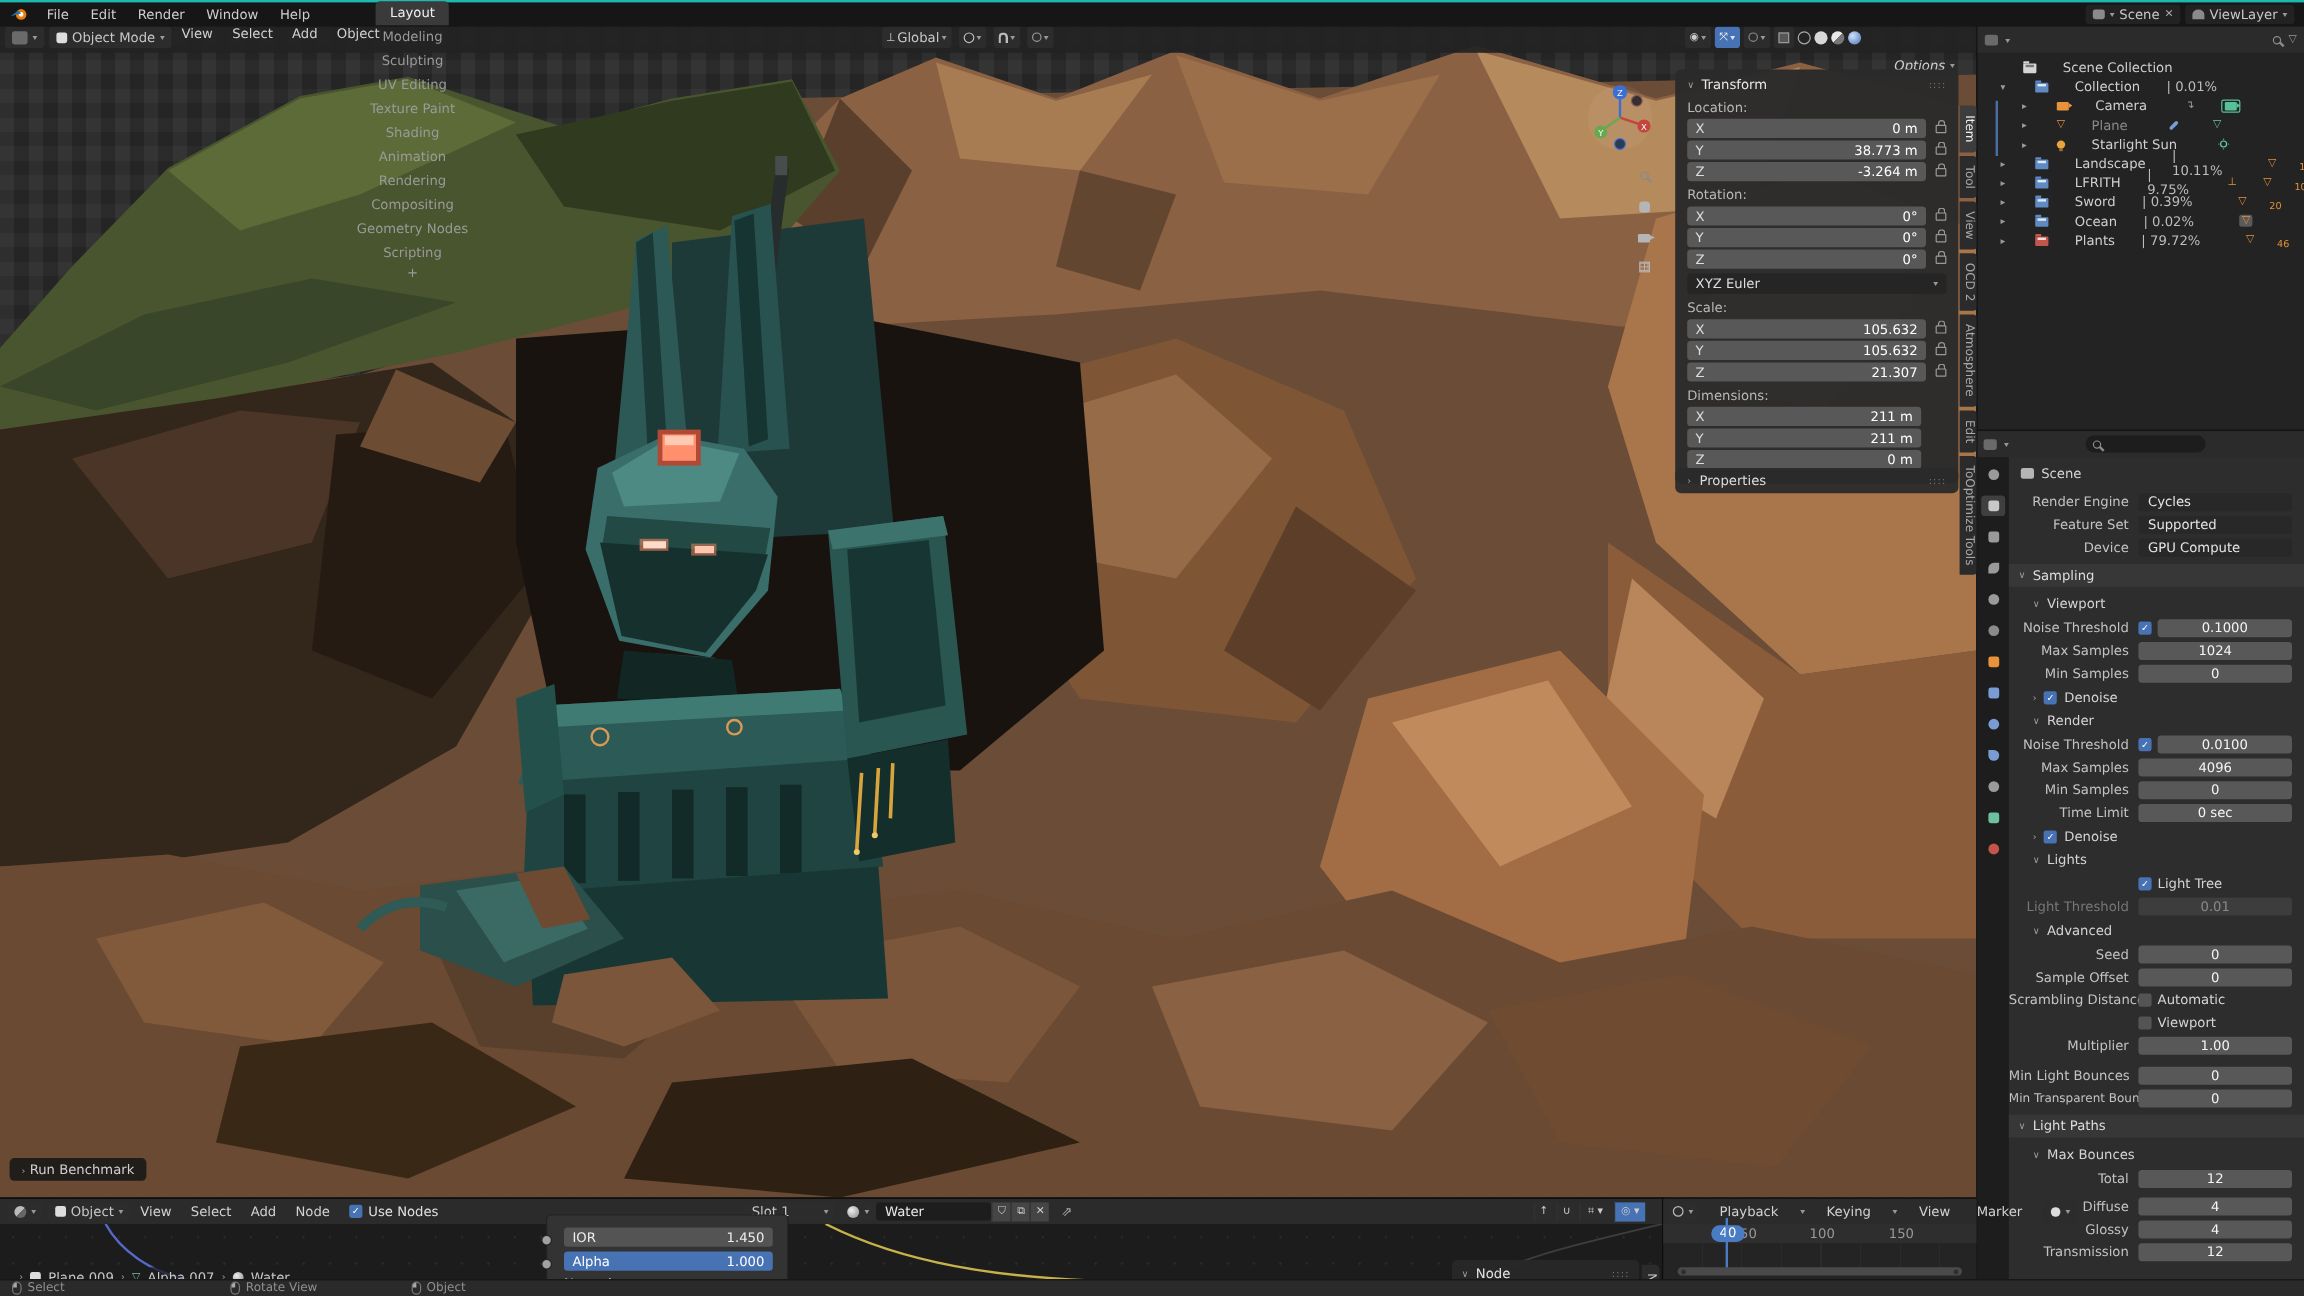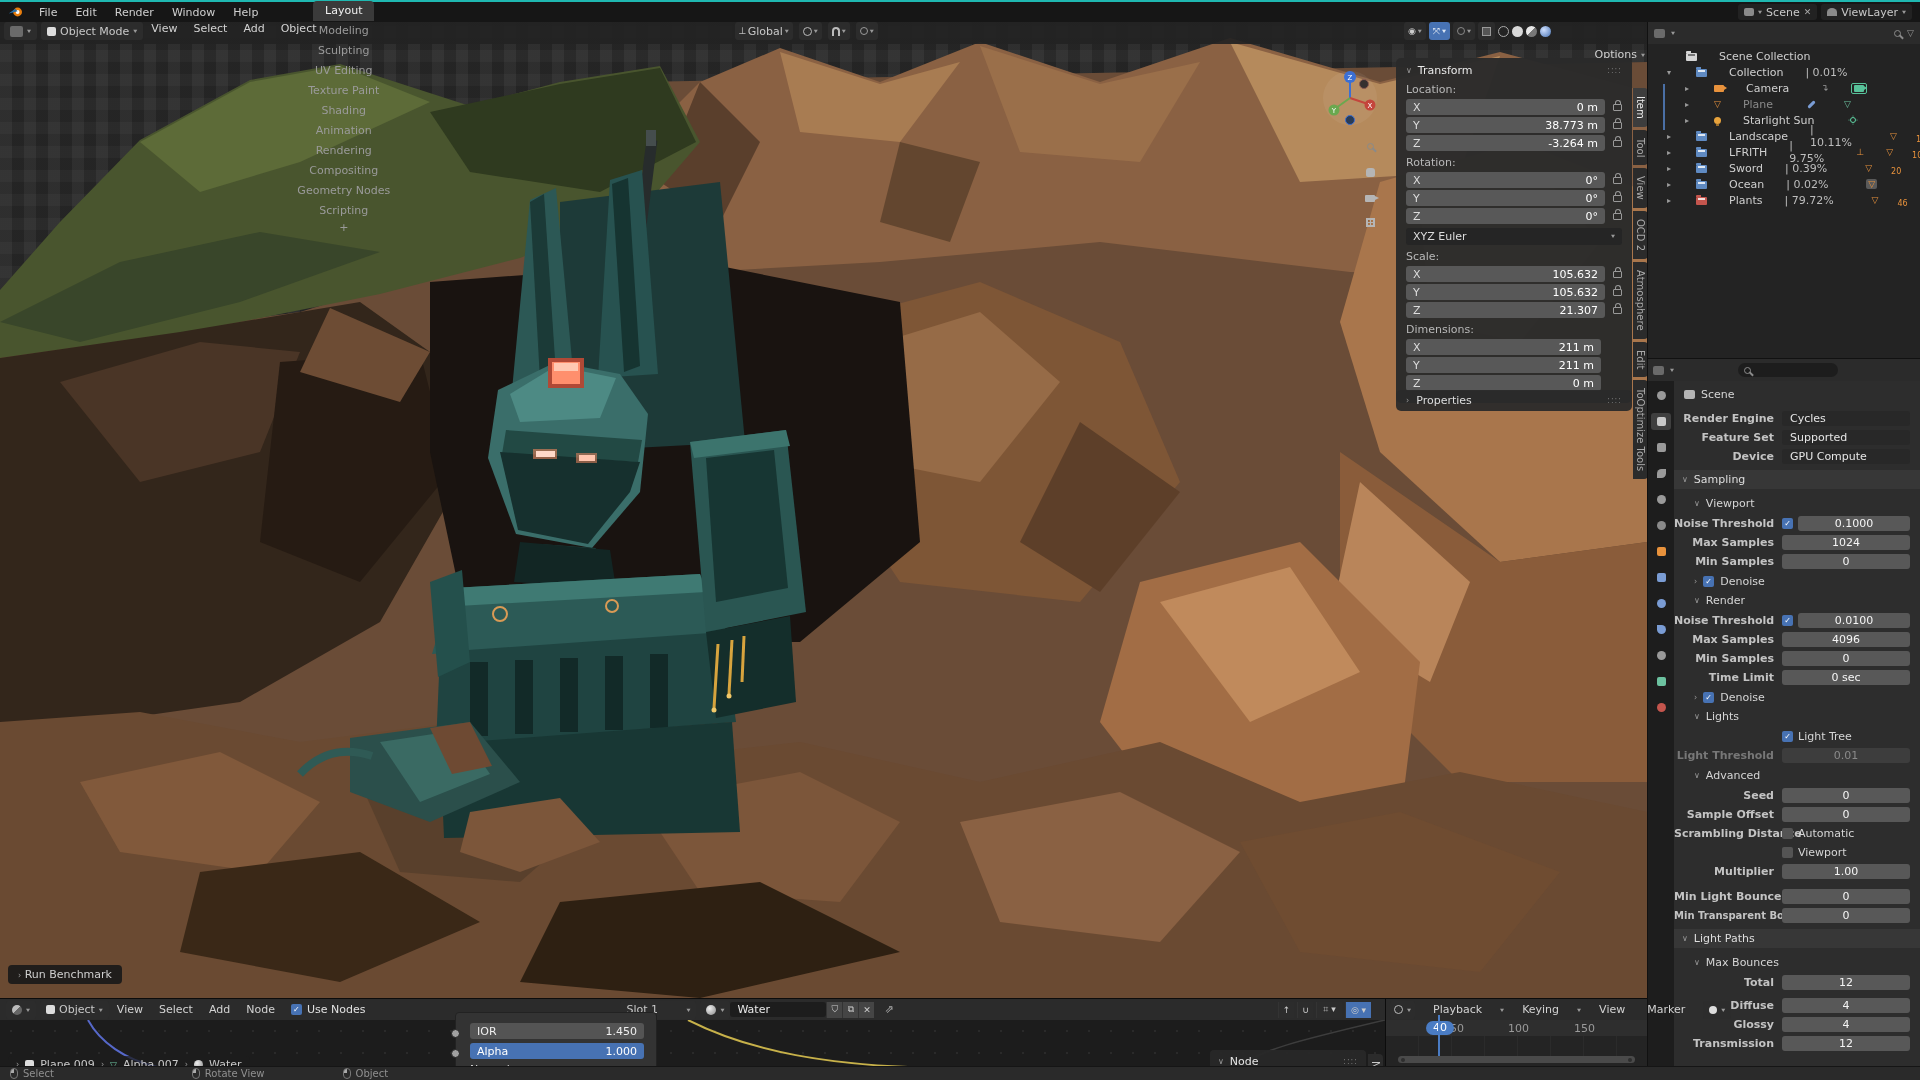--- a/index.html
+++ b/index.html
@@ -40,21 +40,21 @@
       repeating-linear-gradient(90deg, rgba(255,255,255,.04) 0 12px, rgba(0,0,0,.04) 12px 24px);
     background-blend-mode:overlay; }
   #vph { position:absolute; left:0; top:0; width:100%; height:22px; background:rgba(35,35,35,.92); display:flex; z-index:10; }
   .vph-btn { display:flex; align-items:center; gap:4px; background:#2c2c2c; border-radius:3px; padding:2px 6px; margin-left:4px; height:18px; }
   .vph-menu { padding:0 8px; color:#d2d2d2; }
   .hdr-ic { width:13px; height:11px; border-radius:2px; background:#6a6a6a; display:inline-block; }
   #vph-center { position:absolute; left:735px; display:flex; align-items:center; gap:6px; }
   #vph-right { position:absolute; right:96px; display:flex; align-items:center; gap:3px; }
   .tool-btn { display:flex; align-items:center; gap:2px; background:#2c2c2c; border-radius:3px; padding:2px 4px; height:18px; }
   .tool-btn.blue { background:#4772b3; }
-  #vp-options { position:absolute; right:2px; top:26px; z-index:11; color:#d0d0d0; display:flex; gap:4px; align-items:center; }
+  #vp-options { position:absolute; right:18px; top:26px; z-index:11; color:#d0d0d0; display:flex; gap:4px; align-items:center;font-style:italic; }
   #run-benchmark { position:absolute; left:8px; bottom:14px; z-index:11; background:rgba(24,24,24,.9); border-radius:4px; padding:3px 10px; color:#cfcfcf; }
 
   
   #transform-panel { position:absolute; left:1396px; top:36px; width:236px; z-index:12;
       background:rgba(42,42,42,.97); border-radius:5px; padding:6px 10px 10px 10px; }
   .tp-head { display:flex; align-items:center; gap:6px; color:#e8e8e8; margin-bottom:6px; }
   .tp-dots { margin-left:auto; color:#777; font-size:8px; letter-spacing:1px; }
   .tp-label { color:#b8b8b8; margin:5px 0 3px 0; }
   .trow { display:flex; align-items:center; margin-bottom:2px; }
   .tfield { flex:1; height:16px; background:#585858; border-radius:3px; display:flex; align-items:center; padding:0 7px; }
@@ -111,21 +111,21 @@
   #properties { position:absolute; left:1647px; top:358px; width:273px; height:708px; background:#2d2d2d; border-left:1px solid #111; border-top:1px solid #111; overflow:hidden; }
   #prop-hdr { height:22px; background:#2b2b2b; display:flex; align-items:center; padding:0 5px; gap:6px; }
   #prop-search { width:100px; height:14px; background:#1d1d1d; border-radius:7px; margin-left:58px; display:flex; align-items:center; padding:0 6px; }
   #prop-tabstrip { position:absolute; left:0; top:22px; width:26px; bottom:0; background:#1d1d1d; display:flex; flex-direction:column; align-items:center; padding-top:6px; gap:9px; }
   .ptab { width:20px; height:17px; border-radius:3px; display:flex; align-items:center; justify-content:center; }
   .ptab.active { background:#3f3f3f; }
   .ptab .dot { width:9px; height:9px; border-radius:2px; background:#9a9a9a; }
   #prop-body { position:absolute; left:26px; top:22px; right:0; bottom:0; padding:4px 0; }
   .pbread { display:flex; align-items:center; gap:6px; padding:3px 10px 7px 10px; color:#d5d5d5; }
   .pr { display:flex; align-items:center; height:17px; margin:2px 10px 2px 0; }
-  .pr .pl { width:108px; text-align:right; padding-right:8px; color:#c3c3c3; flex:none; white-space:nowrap;font-weight:bold; }
+  .pr .pl { width:108px; text-align:right; padding-right:8px; color:#c3c3c3; flex:none; white-space:nowrap; }
   .pr .pl.dis { color:#777; }
   .pr .pf { flex:1; height:15px; border-radius:3px; background:#585858; display:flex; align-items:center; justify-content:center; color:#f5f5f5; }
   .pr .pf.dis { background:#3d3d3d; color:#8a8a8a; }
   .pr .pf.drop { background:#282828; justify-content:flex-start; padding-left:8px; color:#e5e5e5; }
   .pr .chk { margin-right:5px; }
   .sec { height:19px; background:#373737; display:flex; align-items:center; gap:6px; padding:0 8px; color:#dedede; margin:5px 0; }
   .sub { display:flex; align-items:center; gap:6px; padding:3px 0 3px 20px; color:#d5d5d5; }
   .arr { color:#9a9a9a; font-size:8px; }
   .chkline { display:flex; align-items:center; gap:6px; padding:3px 0 3px 20px; color:#d5d5d5; }
 

